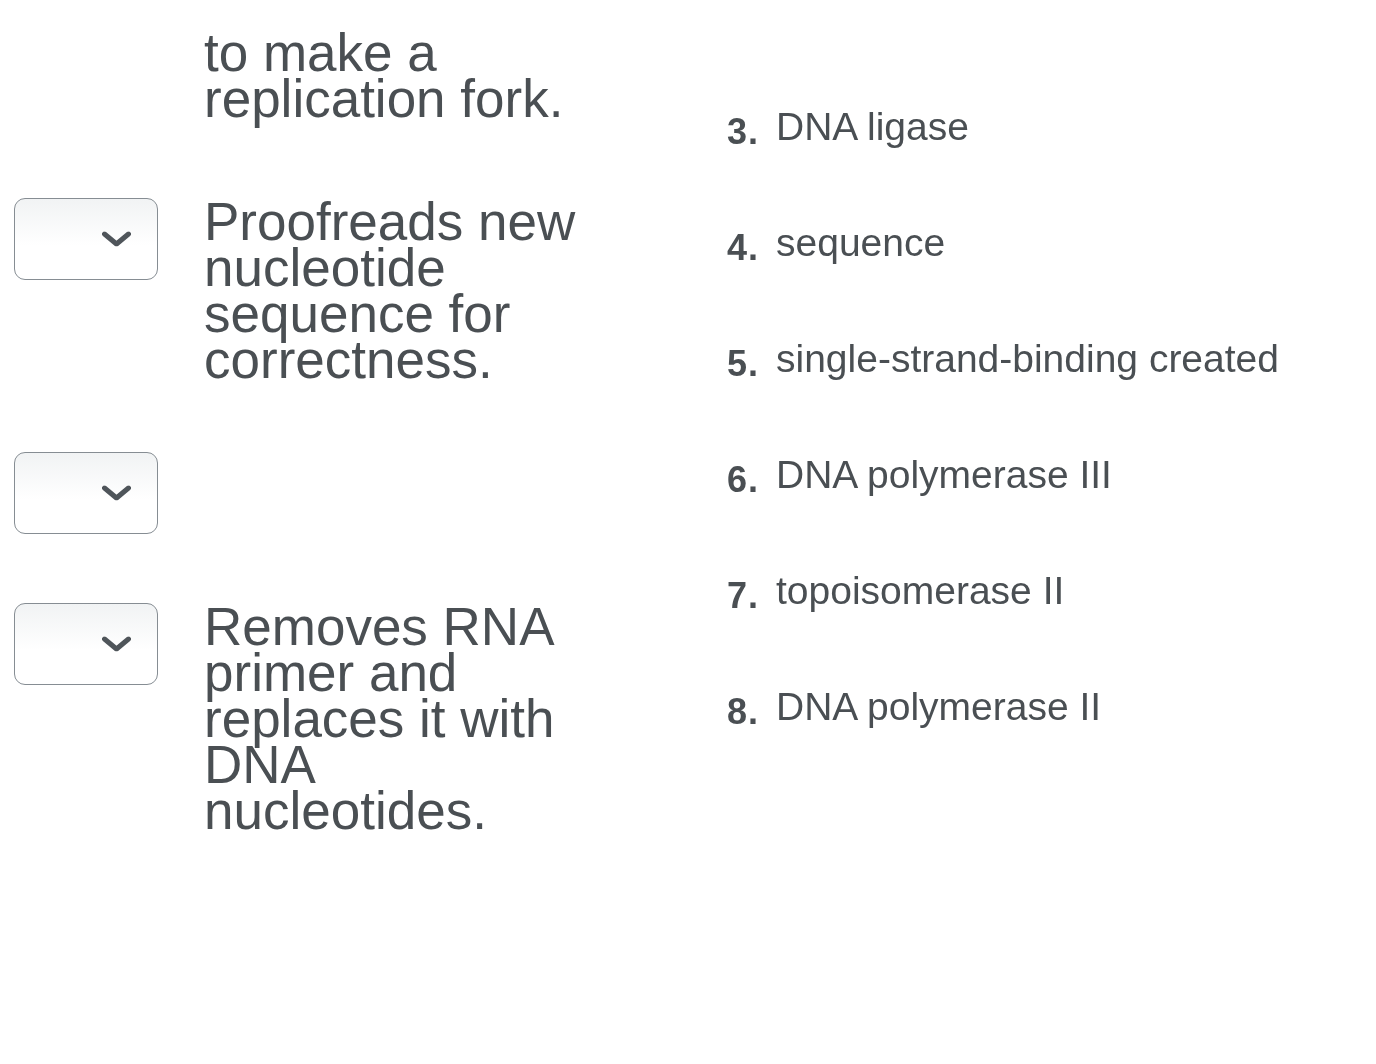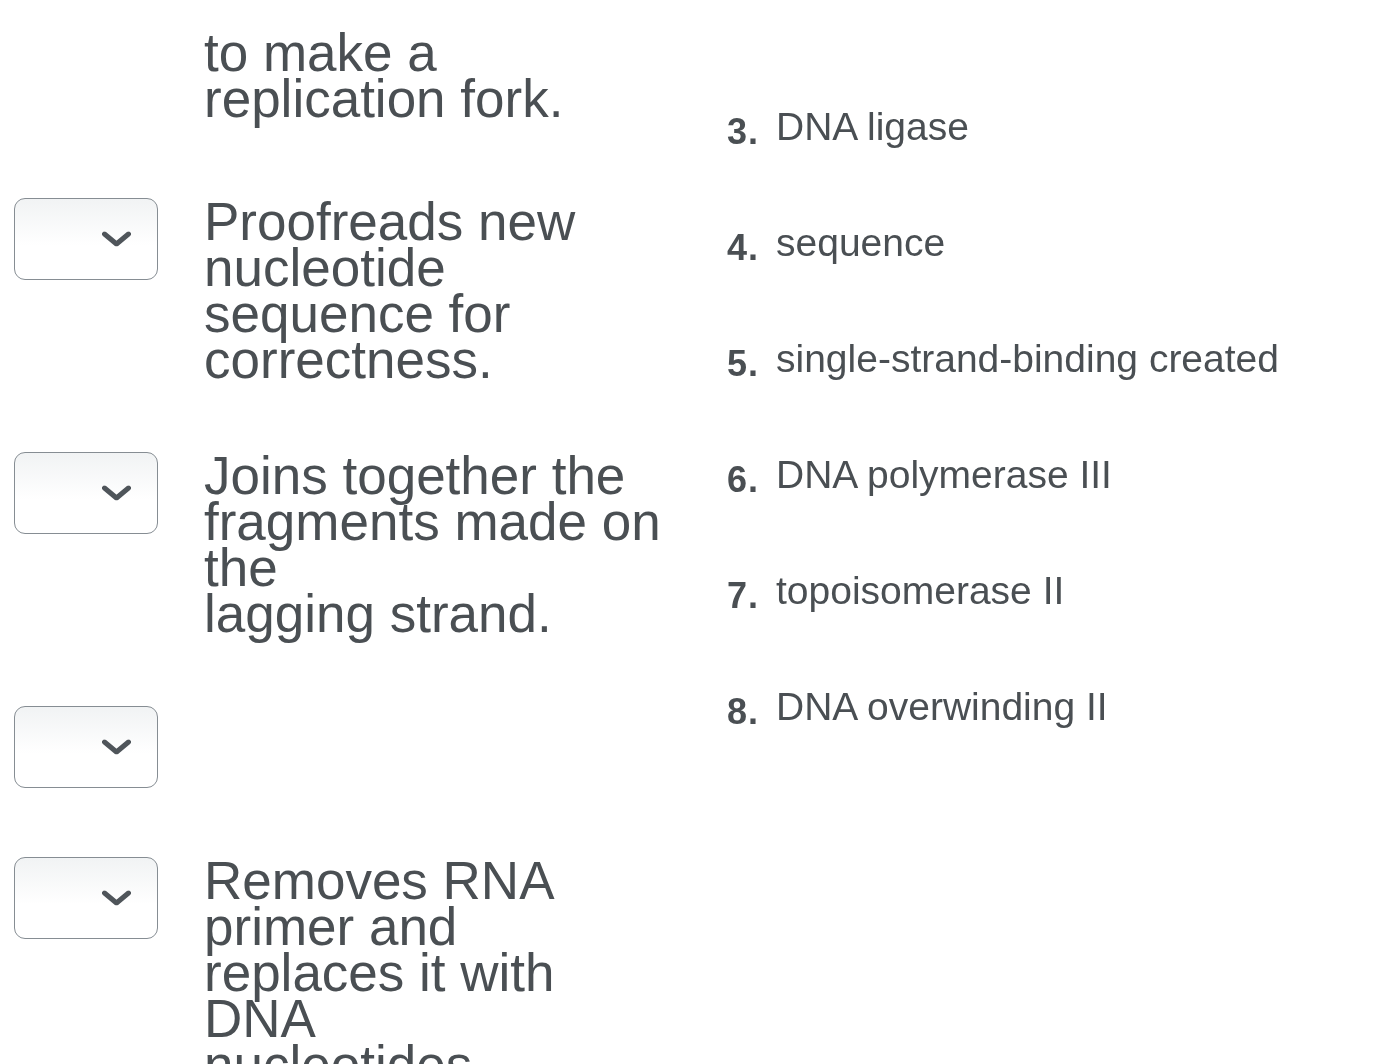--- a/index.html
+++ b/index.html
@@ -103,31 +103,20 @@
         <span class="select-value"></span>
         <svg class="chevron" width="29" height="15" viewBox="0 0 29 15">
           <path d="M2.5 2.5 L14.5 12.5 L26.5 2.5" fill="none" stroke="#4f555a" stroke-width="5" stroke-linecap="round" stroke-linejoin="round"></path>
         </svg>
       </button>
       <div class="desc">Proofreads new nucleotide
 sequence for correctness.</div>
     </div>
 
 
-    <div class="match-row">
-      <button class="select-box">
-        <span class="select-value"></span>
-        <svg class="chevron" width="29" height="15" viewBox="0 0 29 15">
-          <path d="M2.5 2.5 L14.5 12.5 L26.5 2.5" fill="none" stroke="#4f555a" stroke-width="5" stroke-linecap="round" stroke-linejoin="round"></path>
-        </svg>
-      </button>
-      <div class="desc">Joins together the
-fragments made on the
-lagging strand.</div>
-    </div>
 
     <div class="match-row">
       <button class="select-box">
         <span class="select-value"></span>
         <svg class="chevron" width="29" height="15" viewBox="0 0 29 15">
           <path d="M2.5 2.5 L14.5 12.5 L26.5 2.5" fill="none" stroke="#4f555a" stroke-width="5" stroke-linecap="round" stroke-linejoin="round"></path>
         </svg>
       </button>
     </div>
 
@@ -167,18 +156,18 @@
       <span class="label">DNA polymerase III</span>
     </div>
 
     <div class="answer-item">
       <span class="num">7.</span>
       <span class="label">topoisomerase II</span>
     </div>
 
     <div class="answer-item">
       <span class="num">8.</span>
-      <span class="label">DNA overwinding II</span>
+      <span class="label">DNA polymerase II</span>
     </div>
 
   </div>
 
 </div>
 
 </body></html>

